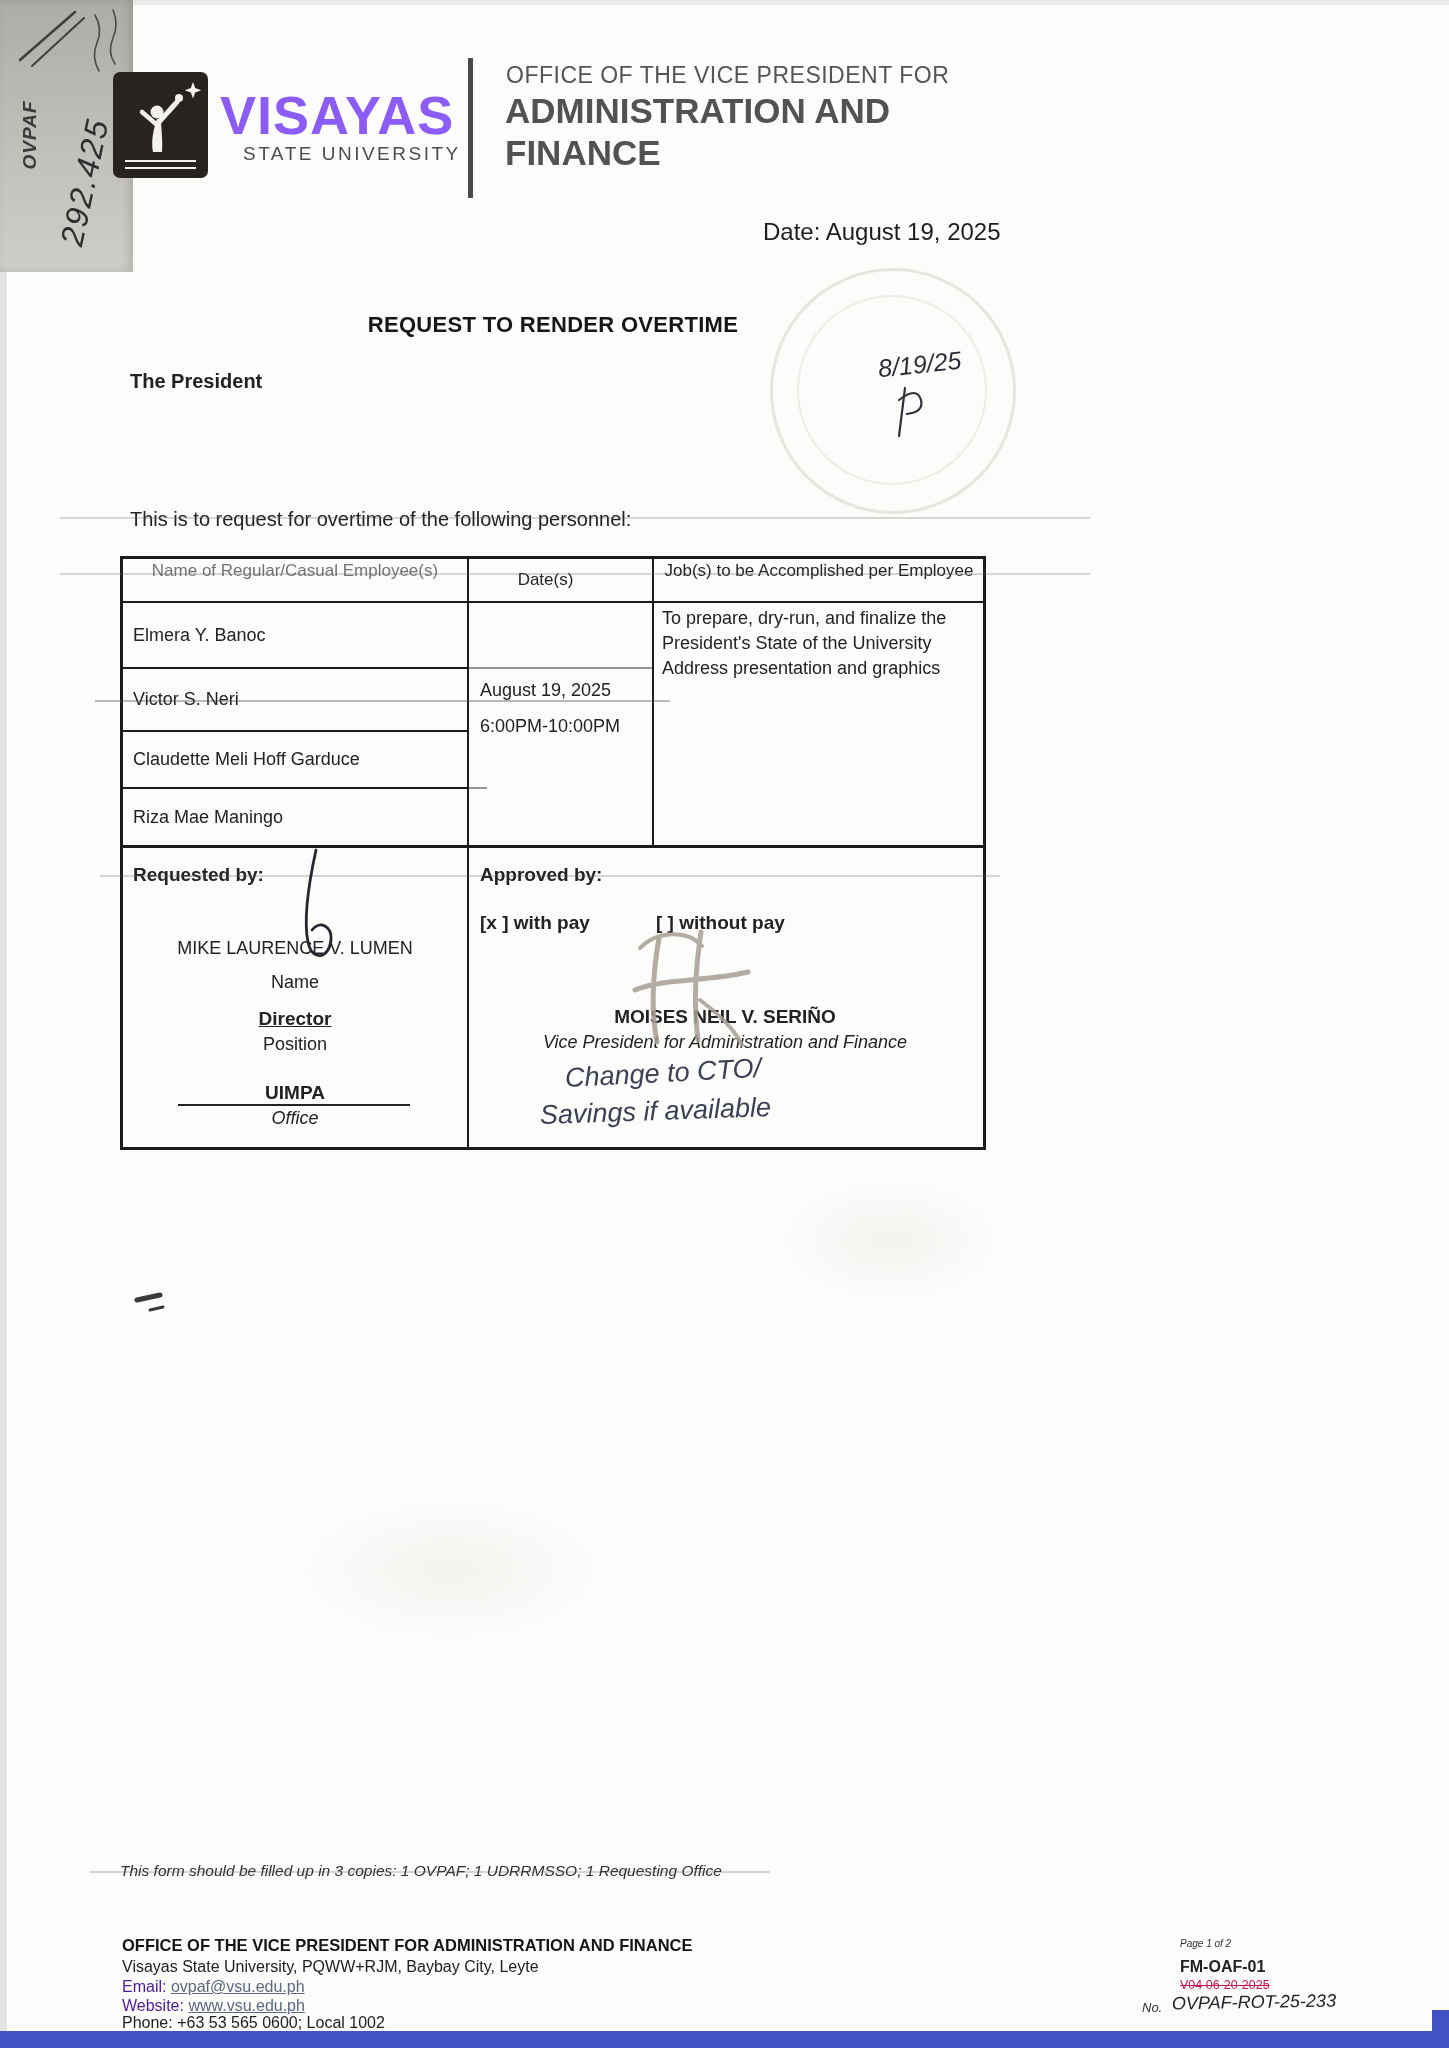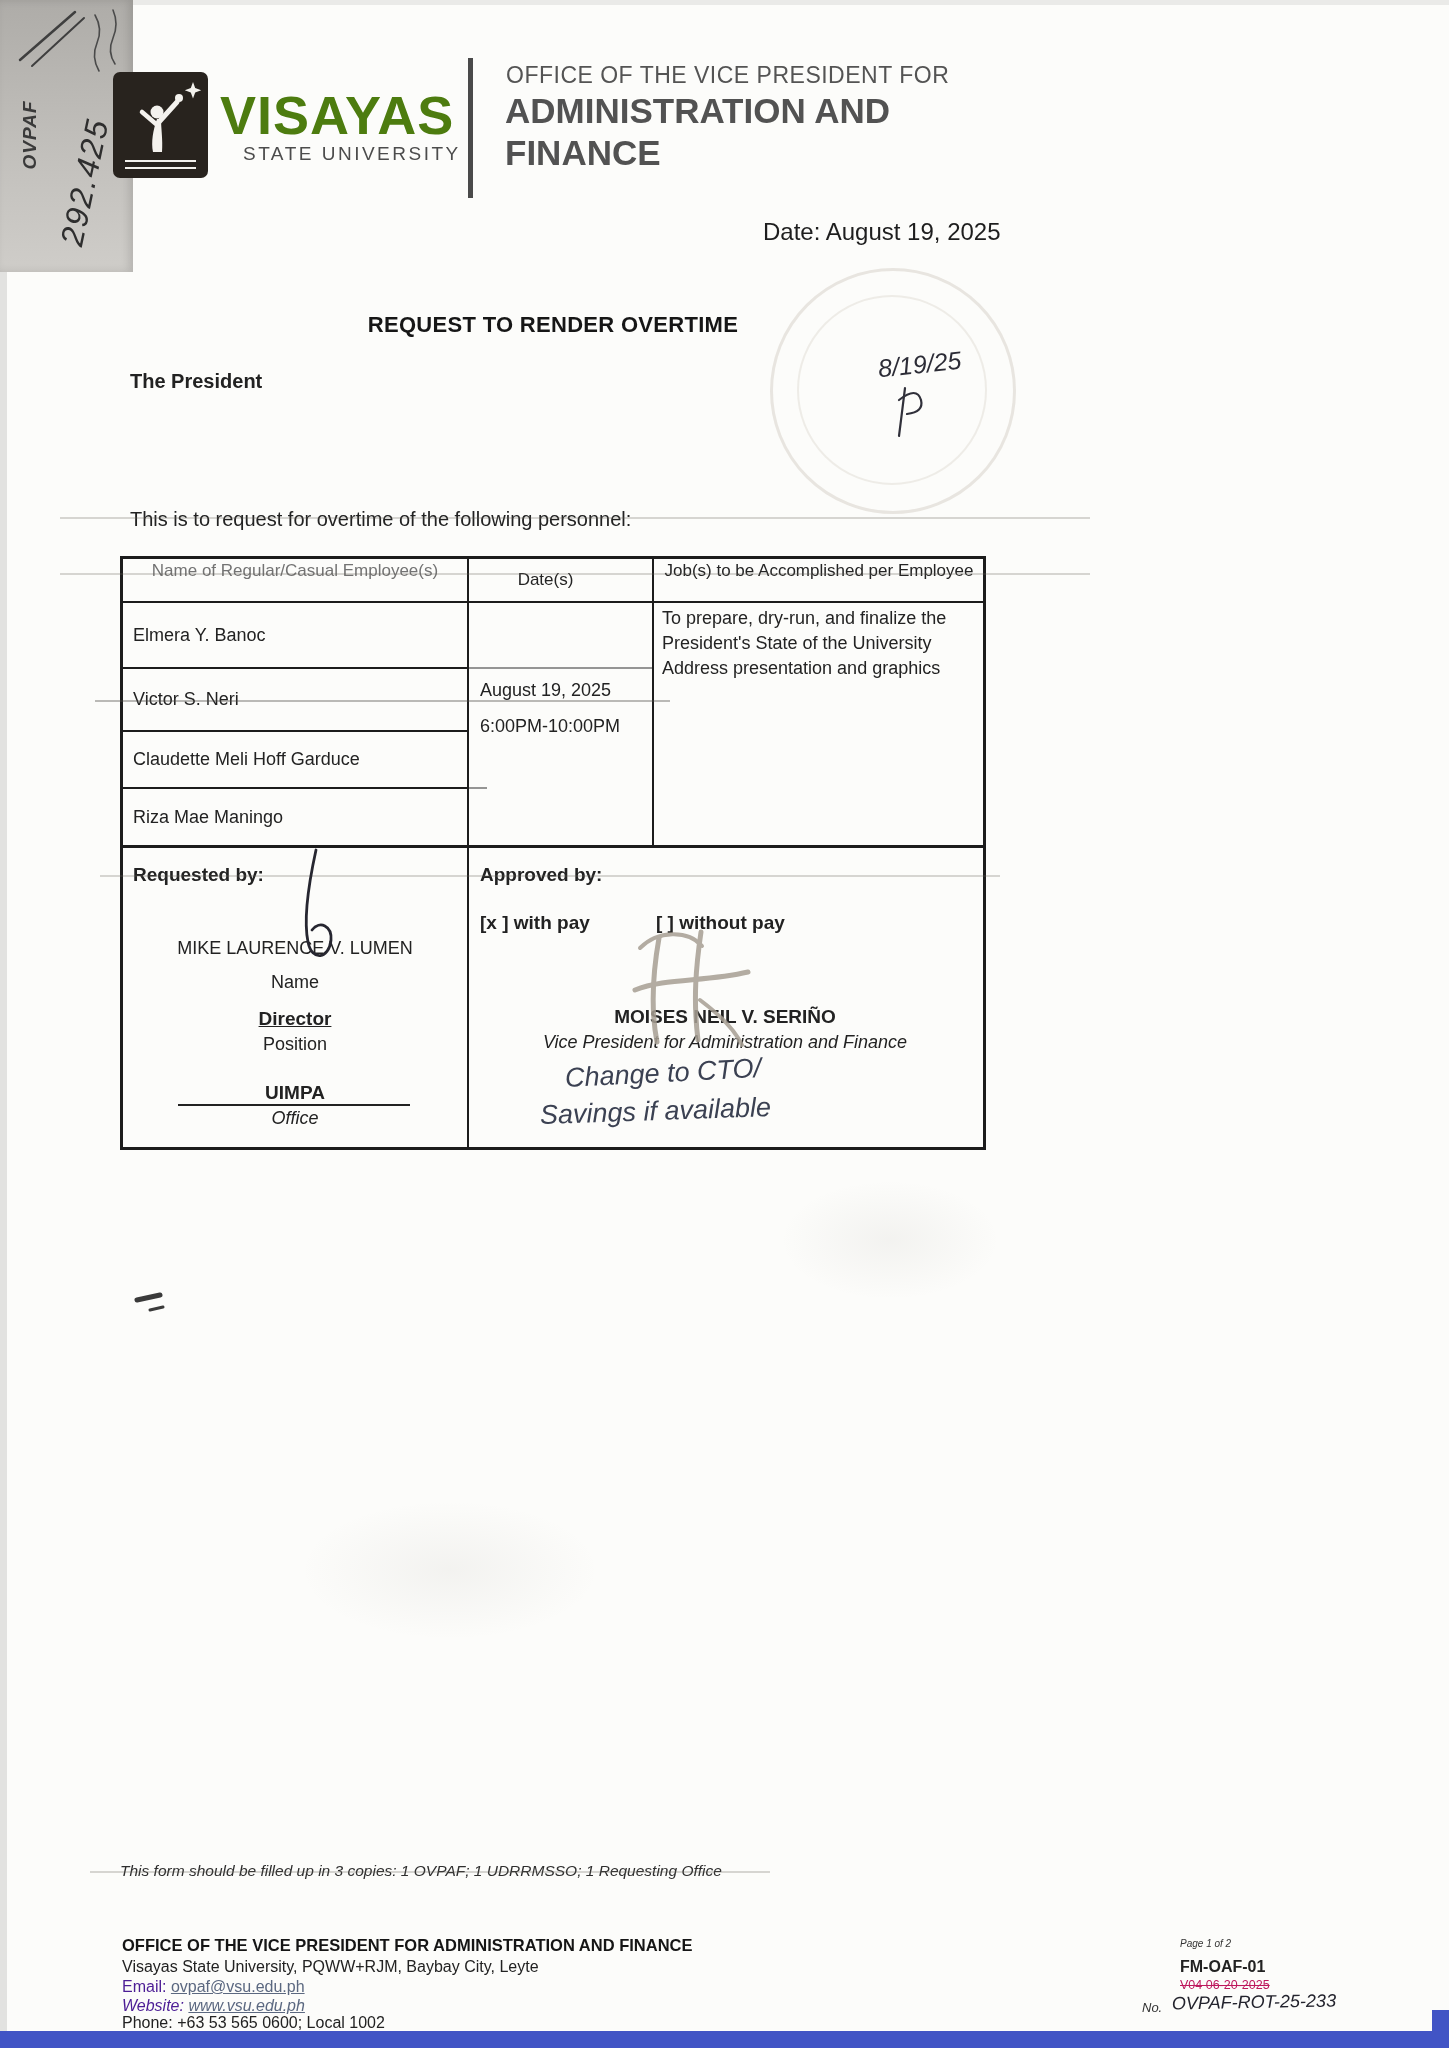--- a/index.html
+++ b/index.html
@@ -42,21 +42,21 @@
       <path d="M80,10 l2.2,6 l6,2.2 l-6,2.2 l-2.2,6 l-2.2,-6 l-6,-2.2 l6,-2.2 z" fill="#f4f2ee"></path>
       <circle cx="44" cy="40" r="6.5" fill="#f4f2ee"></circle>
       <path d="M44,47 C40,58 38,70 40,80 L49,80 C50,68 48,56 48,47 Z" fill="#f4f2ee"></path>
       <path d="M46,50 L64,30" stroke="#f4f2ee" stroke-width="5" stroke-linecap="round" fill="none"></path>
       <circle cx="66" cy="26" r="4" fill="#f4f2ee"></circle>
       <path d="M43,52 L29,40" stroke="#f4f2ee" stroke-width="4.5" stroke-linecap="round" fill="none"></path>
       <path d="M12,89 h71" stroke="#f4f2ee" stroke-width="2.2" fill="none"></path>
       <path d="M12,96 h71" stroke="#f4f2ee" stroke-width="2.2" fill="none"></path>
     </svg>
   </div>
-  <div class="abs" style="left:220px;top:84px;font-size:54px;font-weight:600;color:#4d7c0f;letter-spacing:1px;">VISAYAS</div>
+  <div class="abs" style="left:220px;top:84px;font-size:54px;font-weight:600;color:#8b5cf6;letter-spacing:1px;">VISAYAS</div>
   <div class="abs" style="left:243px;top:143px;font-size:19px;color:#4c4c4c;letter-spacing:2.5px;">STATE UNIVERSITY</div>
 
   <div class="abs" style="left:468px;top:58px;width:5px;height:140px;background:#4a4a4a;"></div>
   <div class="abs" style="left:506px;top:62px;font-size:23px;color:#545454;letter-spacing:0.5px;">OFFICE OF THE VICE PRESIDENT FOR</div>
   <div class="abs b" style="left:505px;top:91px;font-size:35px;color:#525252;">ADMINISTRATION AND</div>
   <div class="abs b" style="left:505px;top:133px;font-size:35px;color:#525252;">FINANCE</div>
 
   <div class="abs" style="left:763px;top:218px;font-size:24px;color:#1e1e1e;">Date: August 19, 2025</div>
 
   <div class="abs" style="left:770px;top:268px;width:240px;height:240px;border-radius:50%;border:3px solid rgba(155,140,120,0.20);z-index:1;"></div>
@@ -149,21 +149,21 @@
   </svg>
 
   <div class="abs i" style="left:120px;top:1862px;font-size:15.5px;color:#2e2e2e;">This form should be filled up in 3 copies: 1 OVPAF; 1 UDRRMSSO; 1 Requesting Office</div>
 
   <div class="abs b" style="left:122px;top:1936px;font-size:16.5px;color:#151515;">OFFICE OF THE VICE PRESIDENT FOR ADMINISTRATION AND FINANCE</div>
   <div class="abs" style="left:122px;top:1958px;font-size:16px;">Visayas State University, PQWW+RJM, Baybay City, Leyte</div>
   <div class="abs" style="left:122px;top:1978px;font-size:16px;">
     <span class="linklabel">Email:</span>
     <span class="link">ovpaf@vsu.edu.ph</span>
   </div>
-  <div class="abs" style="left:122px;top:1997px;font-size:16px;font-style:italic;">
+  <div class="abs" style="left:122px;top:1997px;font-size:16px;">
     <span class="linklabel">Website:</span>
     <span class="link">www.vsu.edu.ph</span>
   </div>
   <div class="abs" style="left:122px;top:2014px;font-size:16px;">Phone: +63 53 565 0600; Local 1002</div>
 
   <div class="abs i" style="left:1180px;top:1938px;font-size:10px;color:#333;">Page 1 of 2</div>
   <div class="abs b" style="left:1180px;top:1958px;font-size:16px;color:#222;">FM-OAF-01</div>
   <div class="abs" style="left:1180px;top:1978px;font-size:12.5px;color:#be185d;text-decoration:line-through;">V04 06-20-2025</div>
   <div class="abs i" style="left:1142px;top:2000px;font-size:13px;color:#333;">No.</div>
   <div class="abs hand" style="left:1172px;top:1992px;font-size:18px;transform:rotate(-1deg);color:#23232d;">OVPAF-ROT-25-233</div>

